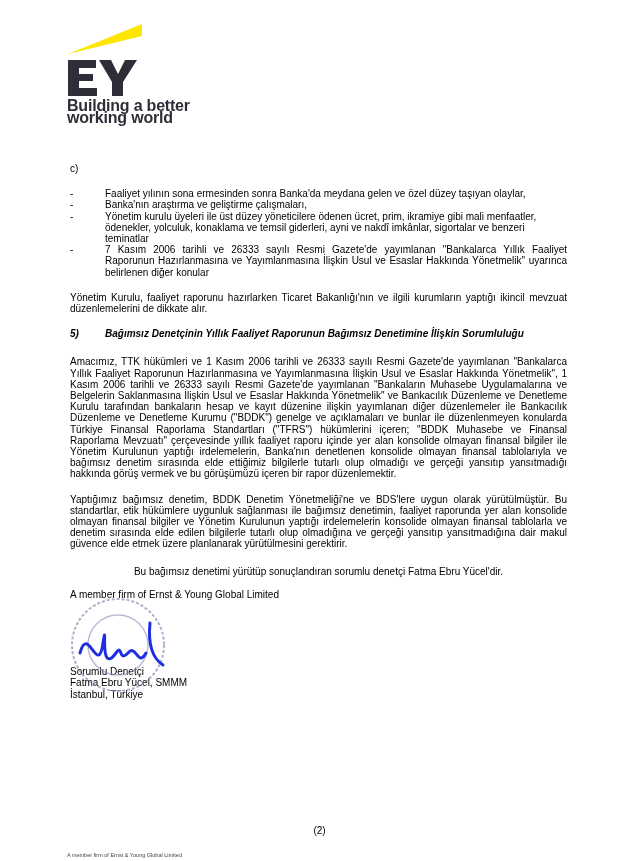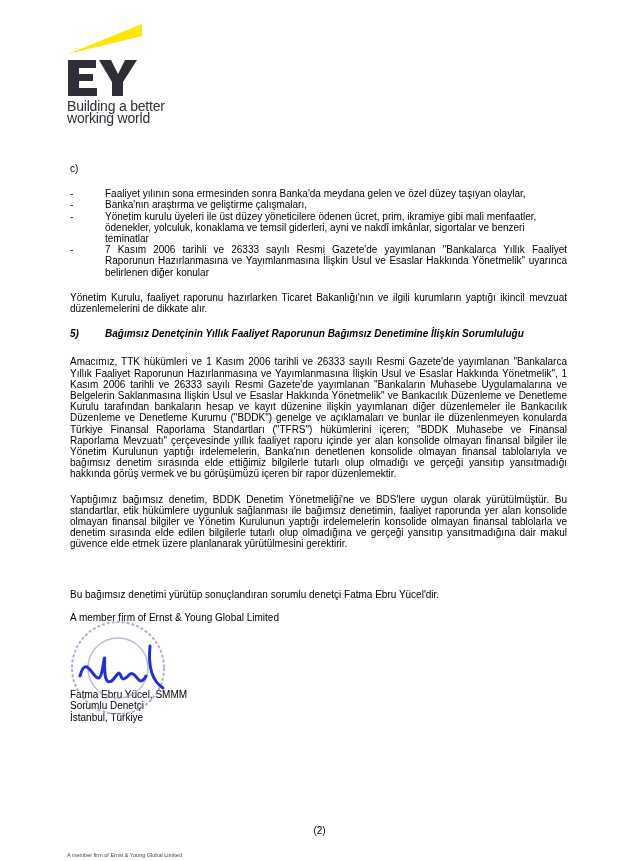--- a/index.html
+++ b/index.html
@@ -1,28 +1,28 @@
 <!DOCTYPE html>
 <html><head>
 <meta charset="utf-8">
 <style>
   html, body { margin:0; padding:0; background:#ffffff; }
   body { width:639px; height:861px; position:relative; overflow:hidden;
          font-family:"Liberation Sans", sans-serif; color:#000; }
   .logo { position:absolute; left:66px; top:16px; width:100px; height:115px; }
   .logo svg { display:block; }
-  .tagline { position:absolute; left:67px; top:100px; font-size:14px; font-weight:normal;
+  .tagline { position:absolute; left:67px; top:100px; font-size:16px; font-weight:bold;
              line-height:12px; color:#2e2e38; letter-spacing:-0.2px; }
   .content { position:absolute; left:70px; top:163px; width:497px; font-size:10px; line-height:11.2px; }
   .row { display:flex; }
   .marker { width:35px; flex:none; }
   .just { text-align:justify; }
   .mt14 { margin-top:14px; }
   .mt12 { margin-top:12px; }
-  .mt26 { margin-top:39px; }
+  .mt26 { margin-top:16px;text-align:center; }
   .heading { font-weight:bold; font-style:italic; }
   .sig-area { position:relative; }
   .stamp { position:absolute; left:-2px; top:-6px; width:108px; height:120px; pointer-events:none; }
   .page-num { position:absolute; left:0; width:639px; top:825px; text-align:center; font-size:10px; }
   .footer { position:absolute; left:67px; top:852px; font-size:5.5px; color:#444; }
 </style>
 </head>
 <body>
 
 <div class="logo">
@@ -80,20 +80,20 @@
   <div class="sig-area mt12">
     <svg class="stamp" viewBox="0 0 108 120">
       <circle cx="50" cy="62" r="46" fill="none" stroke="#8a8fb8" stroke-width="2" stroke-dasharray="3 2" opacity="0.7"></circle>
       <circle cx="50" cy="62" r="30" fill="none" stroke="#8a8fb8" stroke-width="1.5" opacity="0.6"></circle>
       <path d="M12,70 C20,40 30,95 35,60 C40,30 30,95 48,70 C55,60 50,80 60,70 C68,60 70,85 78,70 M82,40 C80,60 84,75 95,82" fill="none" stroke="#1f2fe0" stroke-width="3" stroke-linecap="round"></path>
     </svg>
     <div>A member firm of Ernst &amp; Young Global Limited</div>
 
     <div style="height:66px"></div>
 
+    <div>Sorumlu Denetçi</div>
     <div>Fatma Ebru Yücel, SMMM</div>
-    <div>Sorumlu Denetçi</div>
     <div>İstanbul, Türkiye</div>
   </div>
 </div>
 
 <div class="page-num">(2)</div>
 <div class="footer">A member firm of Ernst &amp; Young Global Limited</div>
 
 </body></html>

